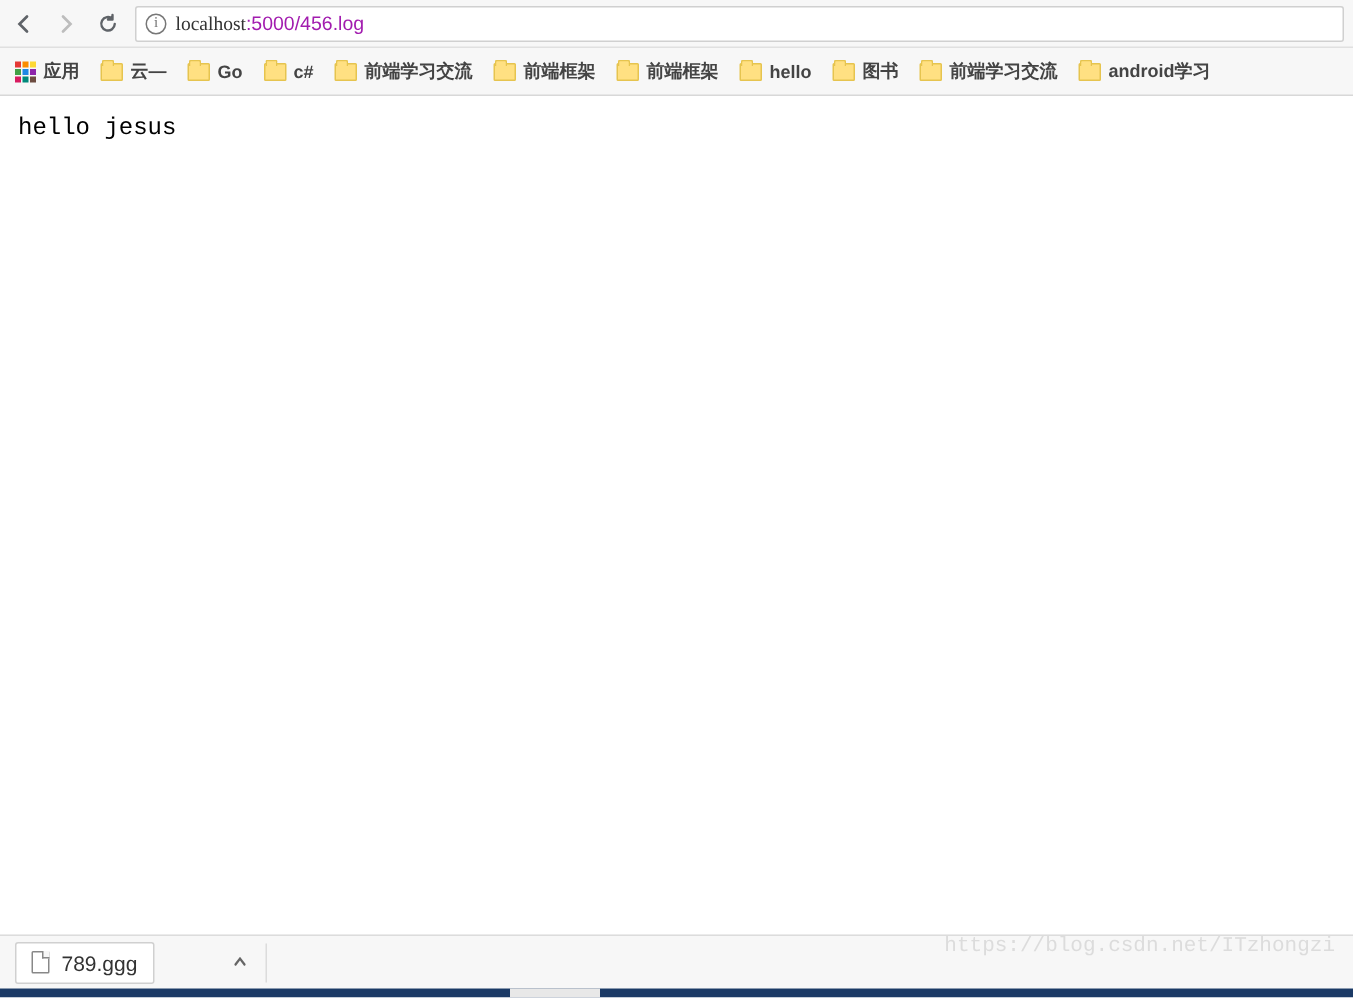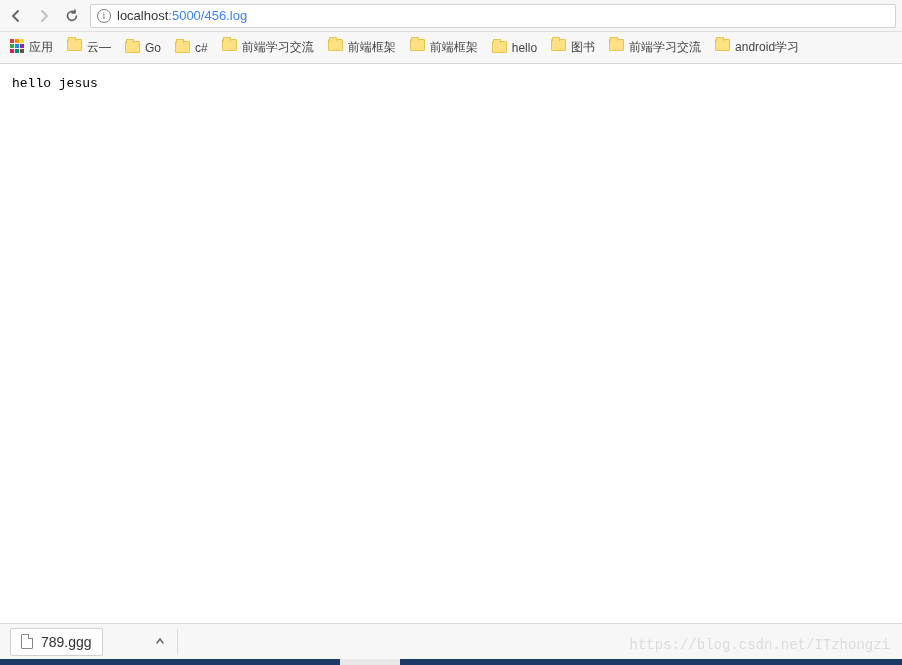--- a/index.html
+++ b/index.html
@@ -48,22 +48,22 @@
       height: 14px;
       border: 1px solid #777;
       border-radius: 50%;
       display: flex;
       align-items: center;
       justify-content: center;
       font-size: 10px;
       color: #777;
       font-family: serif;
     }
-    .url-host { color: #333; }
-    .url-path { color: #3b82f6; }
+    .url-host { color: #333; font-family: Liberation Serif, serif; }
+    .url-path { color: #a21caf; }
     .bookmarks-bar {
       display: flex;
       align-items: center;
       height: 32px;
       background: #f7f7f7;
       border-bottom: 1px solid #d8d8d8;
       padding: 0 10px;
       gap: 14px;
       font-size: 12px;
       color: #444;
@@ -82,22 +82,24 @@
     .apps-icon span:nth-child(2) { background: #fb8c00; }
     .apps-icon span:nth-child(3) { background: #fdd835; }
     .apps-icon span:nth-child(4) { background: #43a047; }
     .apps-icon span:nth-child(5) { background: #1e88e5; }
     .apps-icon span:nth-child(6) { background: #8e24aa; }
     .apps-icon span:nth-child(7) { background: #d81b60; }
     .apps-icon span:nth-child(8) { background: #00897b; }
     .apps-icon span:nth-child(9) { background: #6d4c41; }
     .bookmark-item {
       display: flex;
+      align-items: center;
       gap: 5px;
       cursor: pointer;
+      font-weight: bold;
     }
     .folder-icon {
       width: 15px;
       height: 12px;
       background: #ffe082;
       border: 1px solid #e6c44f;
       border-radius: 1px;
       position: relative;
     }
     .folder-icon::before {
@@ -108,21 +110,21 @@
       width: 6px;
       height: 3px;
       background: #ffe082;
       border: 1px solid #e6c44f;
       border-bottom: none;
       border-radius: 1px 1px 0 0;
     }
     .content {
       padding: 12px;
       font-family: "Courier New", monospace;
-      font-size: 13px;
+      font-size: 16px;
       color: #000;
       height: calc(100% - 32px - 32px - 36px);
     }
     .downloads-bar {
       position: absolute;
       bottom: 6px;
       left: 0;
       right: 0;
       height: 36px;
       background: #f7f7f7;
@@ -166,21 +168,21 @@
     .download-chevron {
       margin-left: 40px;
       color: #666;
       font-size: 12px;
       cursor: pointer;
       padding: 6px 12px;
       border-right: 1px solid #dcdcdc;
     }
     .watermark {
       position: absolute;
-      bottom: 12px;
+      bottom: 26px;
       right: 12px;
       font-family: "Courier New", monospace;
       font-size: 14px;
       color: #dcdcdc;
       pointer-events: none;
     }
     .bottom-strip {
       position: absolute;
       bottom: 0;
       left: 0;

